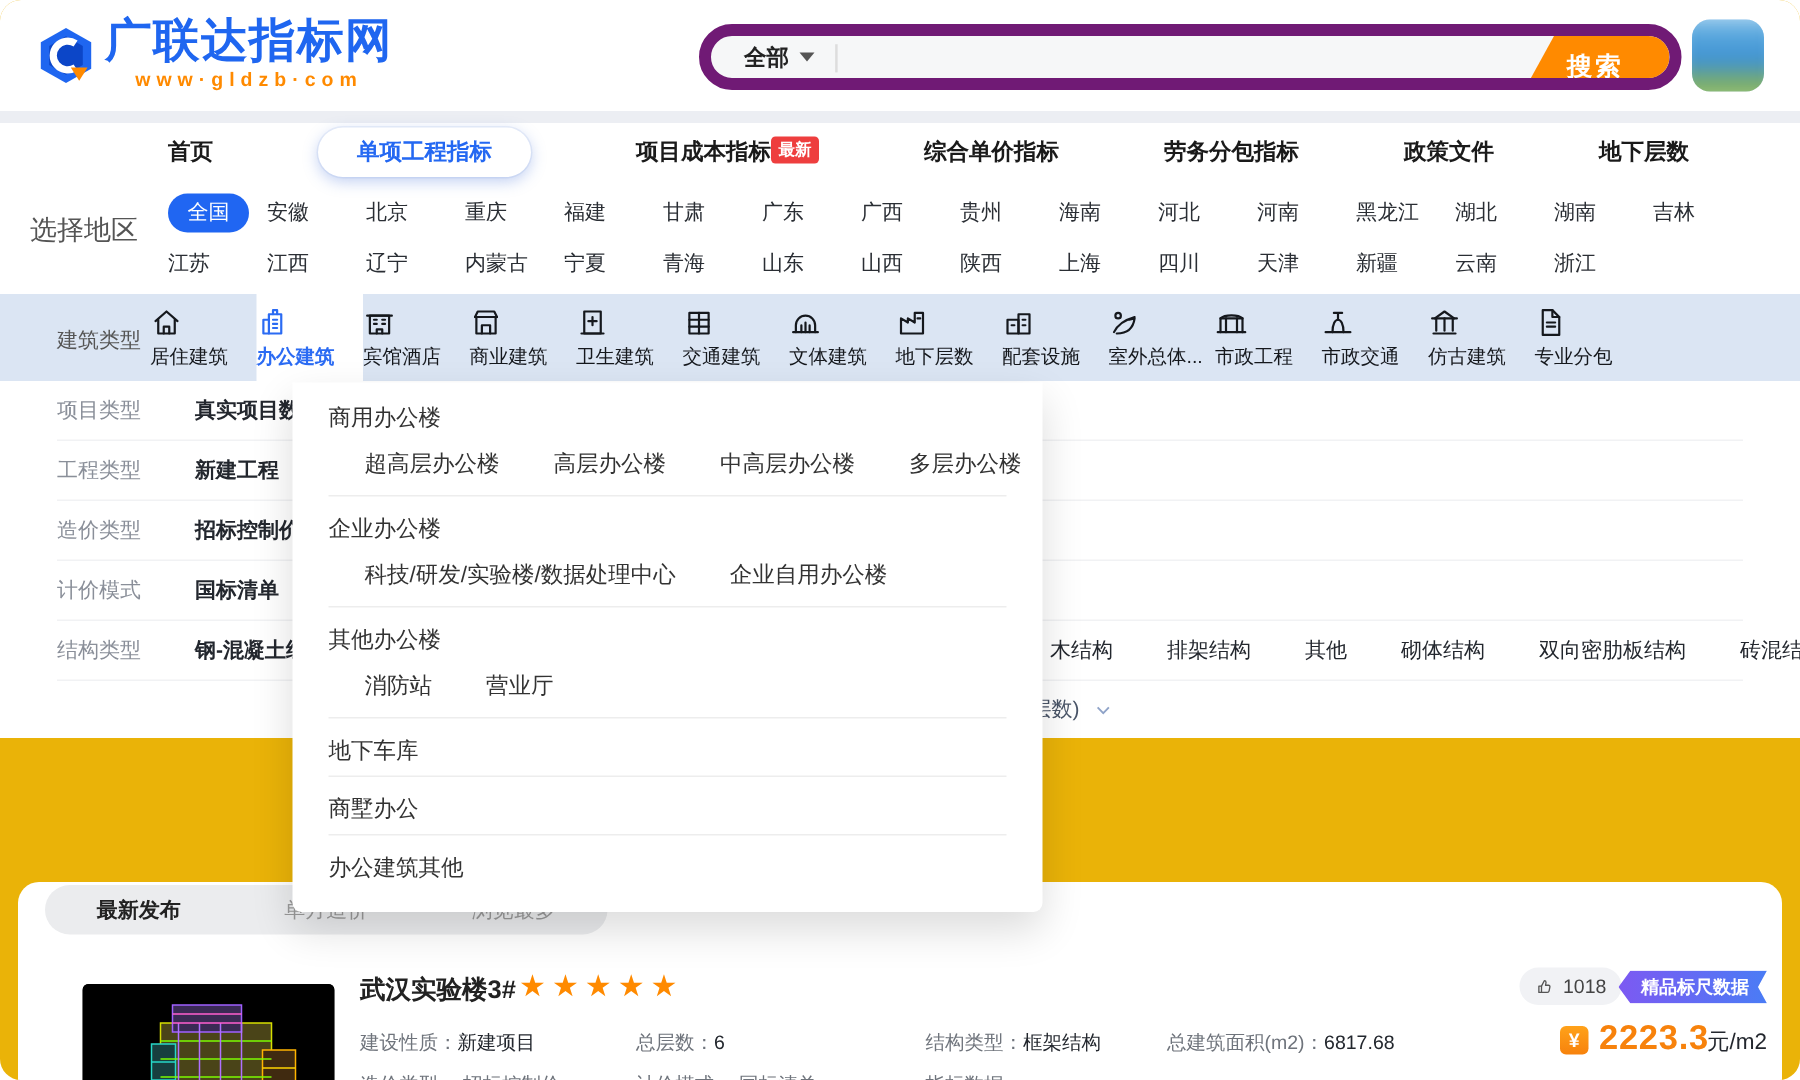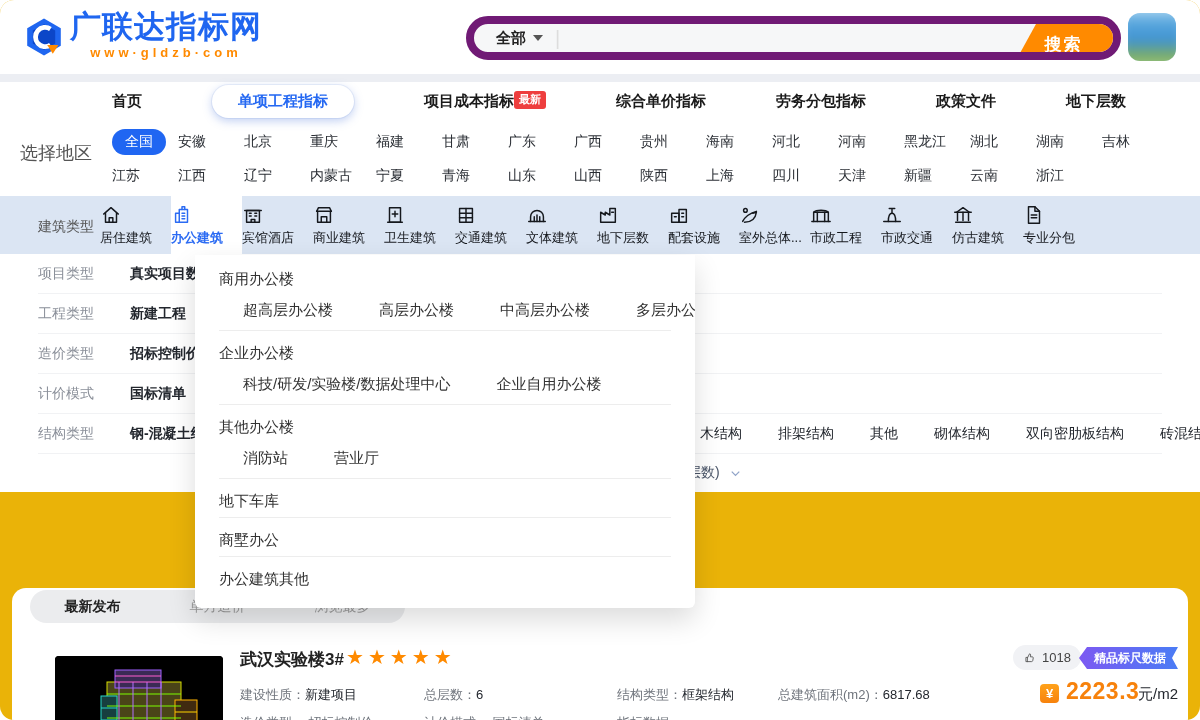--- a/index.html
+++ b/index.html
@@ -77,21 +77,21 @@
   .f-extras span{cursor:pointer;white-space:nowrap;}
   .f-expand{height:38px;display:flex;align-items:center;padding-left:659px;font-size:14px;
             color:#4a5568;cursor:pointer;gap:8px;}
   .f-expand svg{width:15px;height:15px;stroke:#8fa3c8;stroke-width:2;}
 
   
   .dropdown{position:absolute;left:195px;top:255px;width:500px;height:353px;background:#fff;
             z-index:50;box-shadow:0 12px 28px rgba(0,0,0,.14);border-radius:0 0 6px 6px;
             padding:2px 24px 0;box-sizing:border-box;overflow:hidden;}
   .dd-title{font-size:15px;color:#333;padding:11px 0 6px;line-height:21px;cursor:pointer;}
-  .dd-items{display:flex;gap:46px;padding:4px 0 10px 24px;font-size:15px;color:#333;line-height:21px;}
+  .dd-items{display:flex;gap:36px;padding:4px 0 10px 24px;font-size:15px;color:#333;line-height:21px;}
   .dd-items span{cursor:pointer;white-space:nowrap;}
   .dd-div{border-top:1px solid #ededed;}
 
   
   .banner{position:absolute;top:492px;left:0;width:100%;height:96px;z-index:5;}
 
   
   .card{position:absolute;left:12px;top:588px;width:1176px;height:160px;background:#fff;
         border-radius:14px 14px 0 0;z-index:6;}
   .tabs{position:absolute;left:18px;top:2px;width:375px;height:33px;background:#ebecee;

